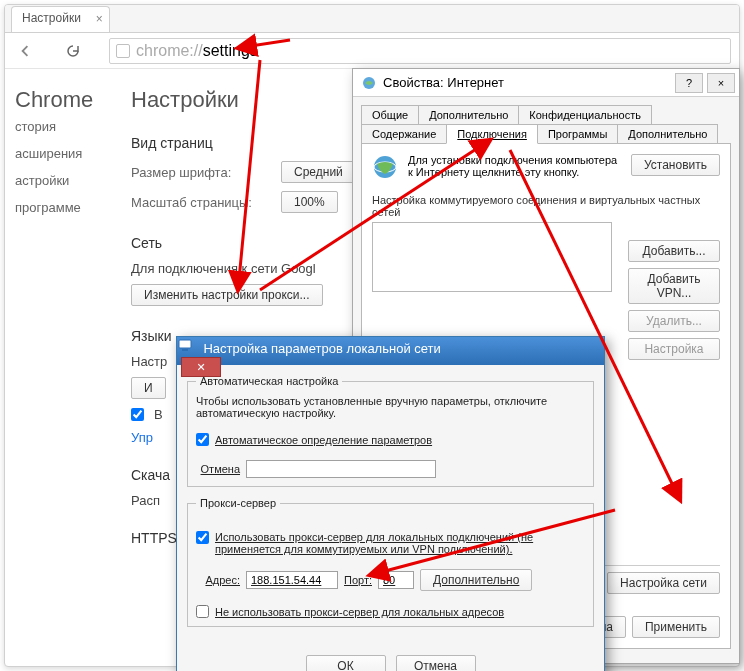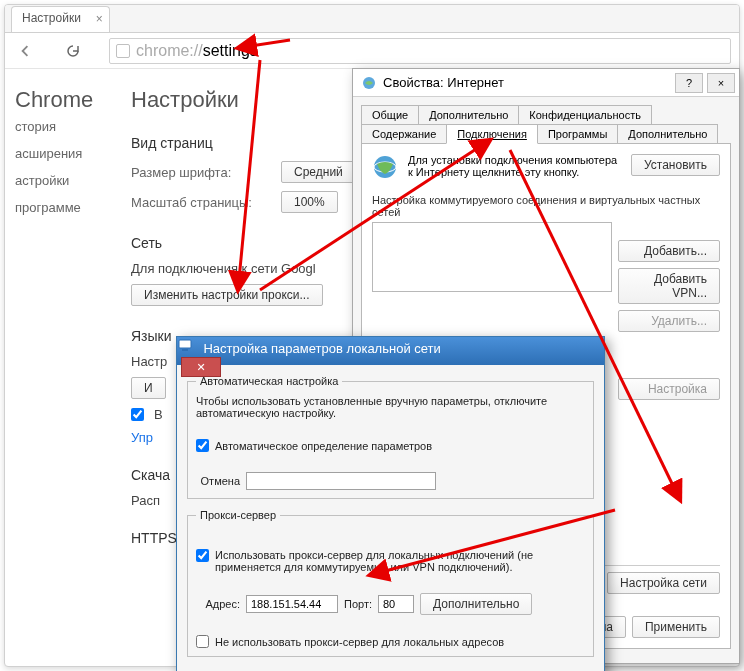--- a/index.html
+++ b/index.html
@@ -43,33 +43,33 @@
 .titlebar .tbtn { width: 28px; height: 20px; border: 1px solid #c0c0c0; background: #eee; margin-left: 4px; display: flex; align-items: center; justify-content: center; font-size: 11px; }
 .inetbody { padding: 8px; }
 .tabs { display: flex; flex-wrap: wrap; font-size: 11px; }
 .tabs .t { border: 1px solid #b8b8b8; padding: 3px 10px; background: #f3f3f3; margin-right: -1px; margin-bottom: -1px; }
 .tabs .t.active { background: #fff; border-bottom: 1px solid #fff; position: relative; z-index: 2; text-decoration: underline; }
 .tabpanel { border: 1px solid #b8b8b8; background: #fff; padding: 10px; position: relative; height: 506px; }
 .globe { width: 26px; height: 26px; display: inline-block; }
 .fieldset-label { font-size: 11px; color: #333; margin-bottom: 4px; }
 .listbox { border: 1px solid #b8b8b8; height: 70px; background: #fff; }
 .rbuttons { position: absolute; right: 10px; top: 96px; display: flex; flex-direction: column; gap: 6px; }
-.rbuttons button { width: 102px; text-align: right; }
+.rbuttons button { width: 92px; }
 .footerbtns { position: absolute; bottom: 10px; right: 10px; display: flex; gap: 6px; }
 .lan-area { position: absolute; bottom: 52px; left: 10px; right: 10px; font-size: 11px; color: #333; }
 .lan-area hr { margin: 6px 0; border: none; border-top: 1px solid #ccc; }
 
 
 .landlg { position: absolute; left: 176px; top: 336px; width: 429px; border: 1px solid #3a78b0; background: #f5f5f5; box-shadow: 4px 4px 12px rgba(0,0,0,0.4); z-index: 10; }
 .landlg .titlebar { background: linear-gradient(#4a90d9,#2d6fb5); color: #fff; height: 28px; border-bottom: none; }
 .landlg .titlebar .tbtn.close { background: #c94f4f; color: #fff; border: 1px solid #a03030; width: 40px; }
 .landlg .body { padding: 10px; font-size: 11px; color: #222; }
 fieldset { border: 1px solid #c0c0c0; padding: 8px; margin-bottom: 10px; }
 legend { font-size: 11px; padding: 0 4px; }
-.frow { display: flex; align-items: center; gap: 6px; margin-top: 20px; }
+.frow { display: flex; align-items: center; gap: 6px; margin-top: 14px; text-decoration: underline; }
 .frow .flbl { width: 44px; text-align: right; }
 .frow input[type=text] { border: 1px solid #a0a0a0; padding: 2px 4px; font-size: 11px; }
 .landlg .btnrow { display: flex; justify-content: center; gap: 10px; padding: 8px; }
 
 
 svg.arrows { position: absolute; inset: 0; pointer-events: none; z-index: 20; }
 </style>
 </head>
 <body>
 
@@ -203,21 +203,21 @@
         <button class="win">Установить</button>
       </div>
       <div style="margin-top:14px;">
         <div class="fieldset-label">Настройка коммутируемого соединения и виртуальных частных сетей</div>
         <div class="listbox" style="width:240px"></div>
       </div>
       <div class="rbuttons">
         <button class="win">Добавить...</button>
         <button class="win">Добавить VPN...</button>
         <button class="win" style="color:#999">Удалить...</button>
-        <button class="win" style="color:#999;margin-top:40px">Настройка</button>
+        <button class="win" style="color:#999;">Настройка</button>
       </div>
       <div class="lan-area">
         <hr>
         <div style="display:flex;align-items:flex-start;gap:8px;">
           <div style="flex:1;font-size:11px">
             <span>отся</span><br>
             <span>Для</span>
           </div>
           <button class="win">Настройка сети</button>
         </div>

